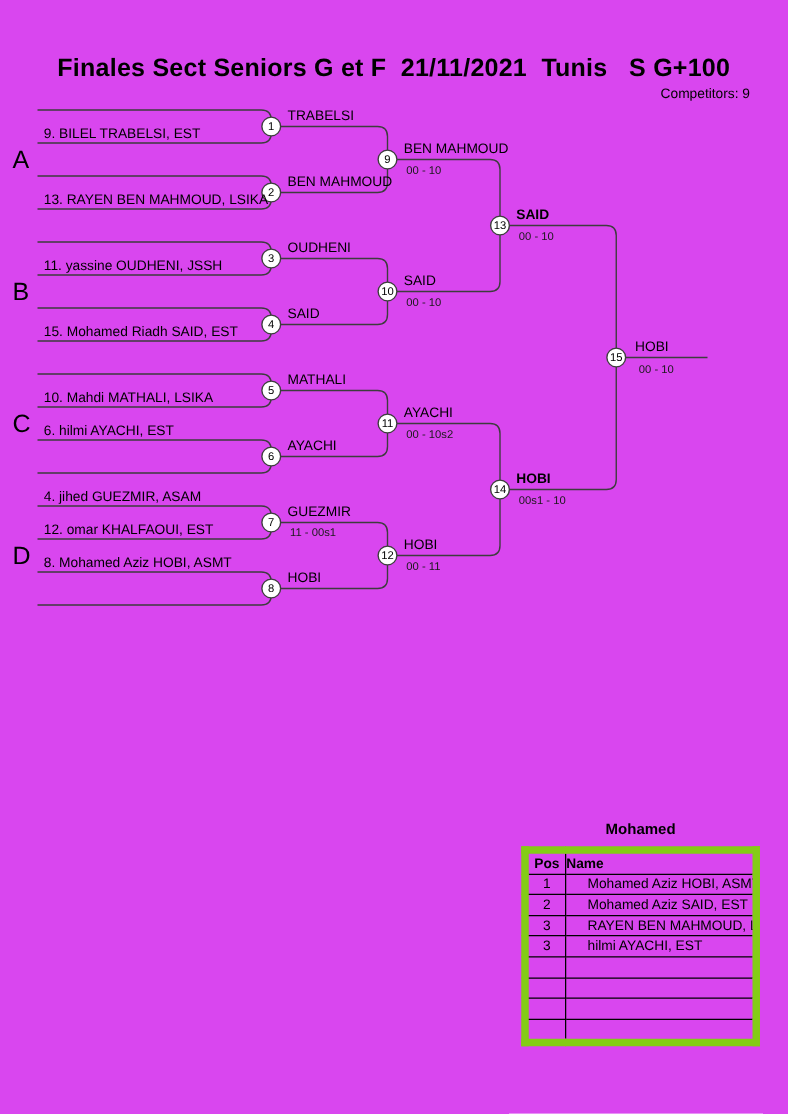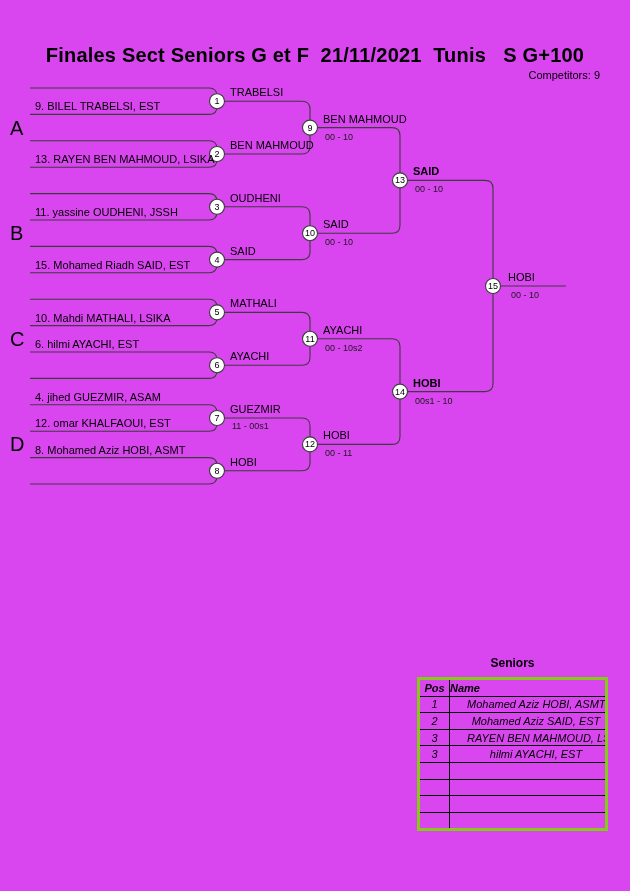--- a/index.html
+++ b/index.html
@@ -14,25 +14,25 @@
   svg.bracket text{font-family:"Liberation Sans",sans-serif;fill:#000;font-size:11px;}
   svg.bracket text.num{font-size:9px;text-anchor:middle;}
   svg.bracket text.score{font-size:9px;fill:#1a1a1a;}
   svg.bracket text.sec{font-size:20px;}
   svg.bracket text.bold{font-weight:bold;}
   .results-title{position:absolute;left:417px;top:656px;width:191px;text-align:center;
                  font-size:12px;font-weight:bold;}
   table.results{position:absolute;left:417px;top:677px;width:191px;
                 border-collapse:collapse;table-layout:fixed;font-size:11px;}
   table.results,table.results th,table.results td{border:1px solid #000;}
-  table.results{border:3px solid #84cc16;font-style:italic;}
+  table.results{border:6px solid #84cc16;}
   table.results th{font-weight:bold;height:15.6px;padding:0;text-align:left;}
   table.results td{height:15.6px;padding:0;}
   table.results .pos{width:29px;text-align:center;}
-  table.results td.name{text-align:center;padding-left:17px;white-space:nowrap;overflow:hidden;}
+  table.results td.name{text-align:left;padding-left:17px;white-space:nowrap;overflow:hidden;}
 </style>
 </head>
 <body>
 
 <div class="page">
 
   <div class="title">Finales Sect Seniors G et F  21/11/2021  Tunis   S G+100</div>
   <div class="competitors">Competitors: 9</div>
 
   <svg class="bracket" width="630" height="540" viewBox="0 0 630 540">
@@ -139,21 +139,21 @@
     <text class="score" x="232" y="429">11 - 00s1</text>
     <text class="score" x="325" y="139.6">00 - 10</text>
     <text class="score" x="325" y="245.2">00 - 10</text>
     <text class="score" x="325" y="350.8">00 - 10s2</text>
     <text class="score" x="325" y="456.4">00 - 11</text>
     <text class="score" x="415" y="192.4">00 - 10</text>
     <text class="score" x="415" y="403.6">00s1 - 10</text>
     <text class="score" x="511" y="298">00 - 10</text>
   </svg>
 
-  <div class="results-title">Seniors</div>
+  <div class="results-title">Mohamed</div>
 
   <table class="results">
     <thead>
       <tr>
         <th class="pos">Pos</th>
         <th>Name</th>
       </tr>
     </thead>
     <tbody>
       <tr>

